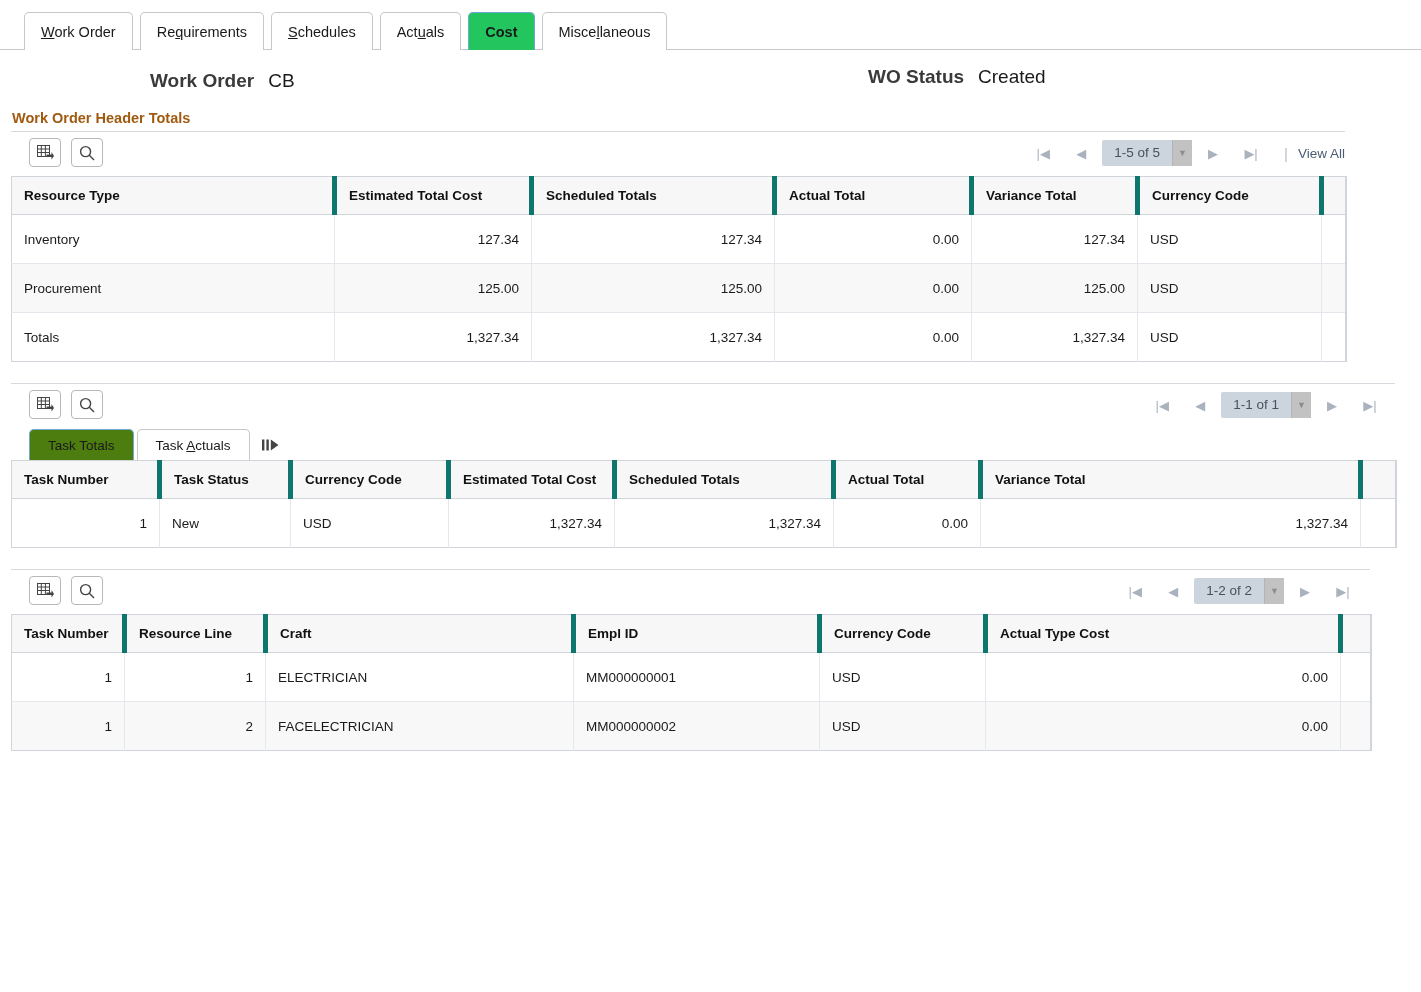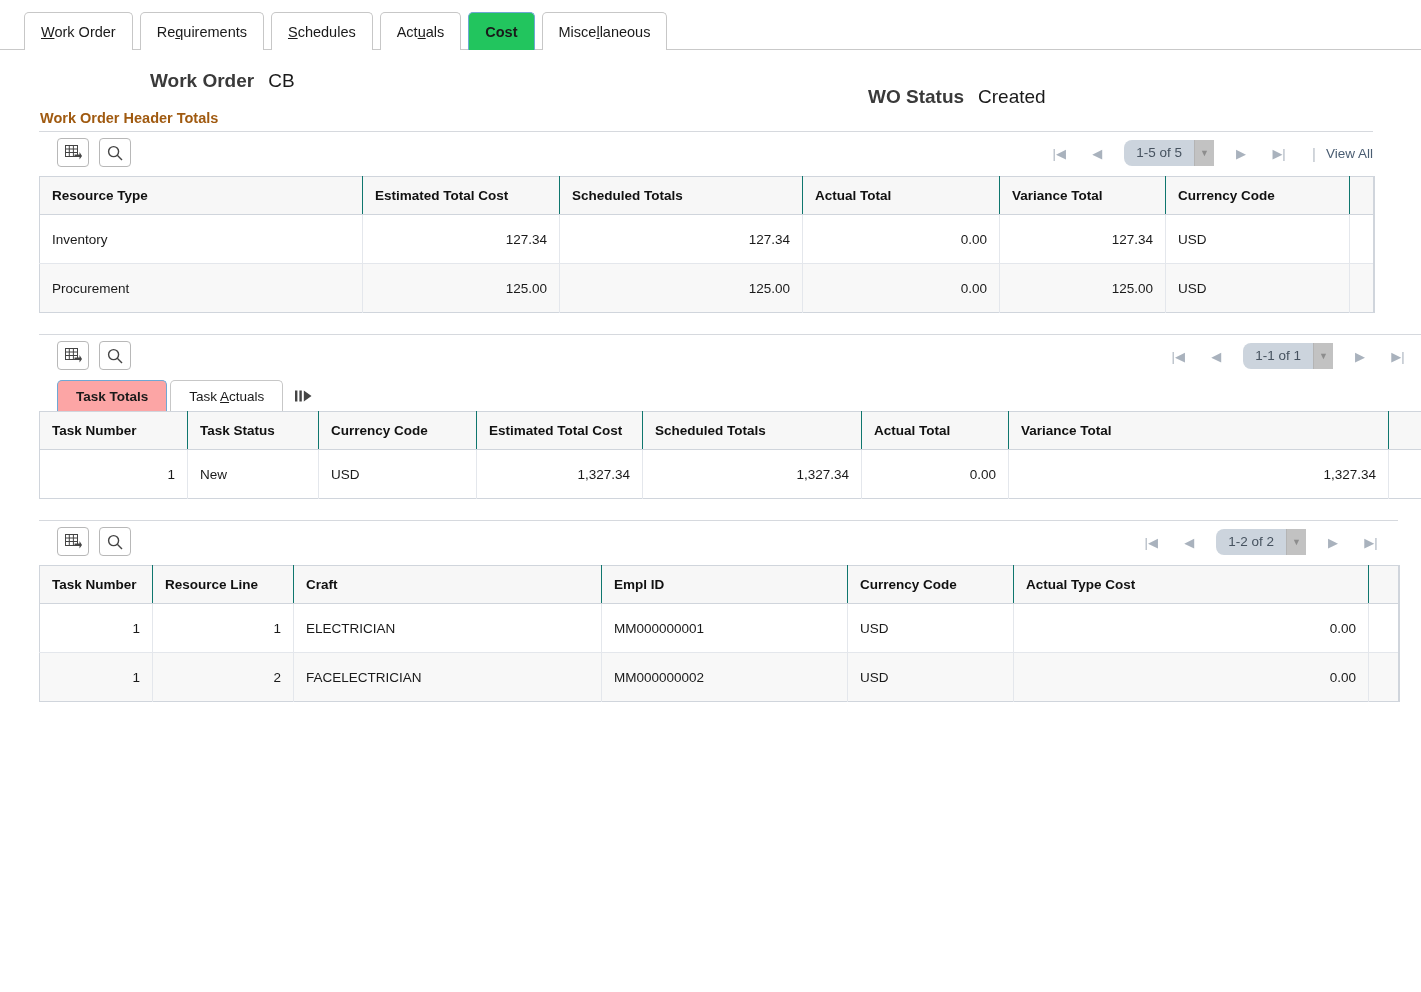--- a/index.html
+++ b/index.html
@@ -75,24 +75,24 @@
   .kf .lbl {
     font-weight: bold;
     color: #3a3a3a;
   }
   .kf .val {
     color: #1a1a1a;
     margin-left: 14px;
     font-weight: normal;
   }
   #kf-wo  { left: 150px; top: 8px; }
-  #kf-sts { left: 868px; top: 24px; }
+  #kf-sts { left: 868px; top: 4px; }
 
   
-  .section { position: relative; padding-left: 28px; }
+  .section { position: relative; }
   .section-title {
     color: #a05a10;
     font-weight: bold;
     font-size: 14.5px;
     margin: 0 0 5px 12px;
   }
 
   .grid-wrap {
     position: relative;
     border-top: 1px solid #d6d9de;
@@ -136,22 +136,22 @@
     font-size: 13px;
     line-height: 1;
     cursor: pointer;
     user-select: none;
   }
   .pg-box {
     display: flex;
     align-items: stretch;
     height: 26px;
     background: #ccd4dd;
-    border-radius: 8px;
-    margin: 0 8px;
+    border-radius: 2px;
+    margin: 0 2px;
     cursor: pointer;
   }
   .pg-box .pg-text {
     padding: 0 12px;
     line-height: 26px;
     color: #46525f;
     font-size: 13.5px;
   }
   .pg-box .pg-drop {
     width: 19px;
@@ -191,23 +191,23 @@
     background: #ffffff;
     padding: 0 18px;
     height: 31px;
     line-height: 31px;
     font-size: 13.5px;
     box-sizing: border-box;
     white-space: nowrap;
     cursor: pointer;
   }
   .subtab.active {
-    background: #fca5a5;
+    background: #4d7c0f;
     border-color: #6fa8d4;
-    font-weight: bold;
+    font-weight: normal;
   }
   .subtab u { text-decoration: underline; }
   .scroll-tabs {
     margin-left: 8px;
     margin-bottom: 7px;
     cursor: pointer;
     display: flex;
     align-items: flex-end;
   }
 
@@ -219,21 +219,21 @@
     border: 1px solid #d0d5dc;
     border-right-width: 2px;
     font-size: 13.5px;
   }
   table.pt th {
     background: #f7f7f7;
     font-weight: bold;
     text-align: left;
     color: #111111;
     padding: 9px 12px;
-    border-right: 1px solid #0f766e;
+    border-right: 5px solid #0f766e;
     border-bottom: 1px solid #d0d5dc;
     height: 38px;
     box-sizing: border-box;
     vertical-align: middle;
     font-size: 13.5px;
     white-space: nowrap;
     overflow: hidden;
   }
   table.pt td {
     padding: 9px 12px;
@@ -350,20 +350,29 @@
         </tr>
         <tr>
           <td>Procurement</td>
           <td class="num">125.00</td>
           <td class="num">125.00</td>
           <td class="num">0.00</td>
           <td class="num">125.00</td>
           <td>USD</td>
           <td></td>
         </tr>
+        <tr>
+          <td>Totals</td>
+          <td class="num">1,327.34</td>
+          <td class="num">1,327.34</td>
+          <td class="num">0.00</td>
+          <td class="num">1,327.34</td>
+          <td>USD</td>
+          <td></td>
+        </tr>
       </tbody>
     </table>
   </div>
 </div>
 
 <div class="section" style="margin-top:21px;">
 
   <div class="grid-wrap" style="margin-left:11px; width:1384px;">
     <div class="grid-toolbar">
       <div class="icon-btn first">

